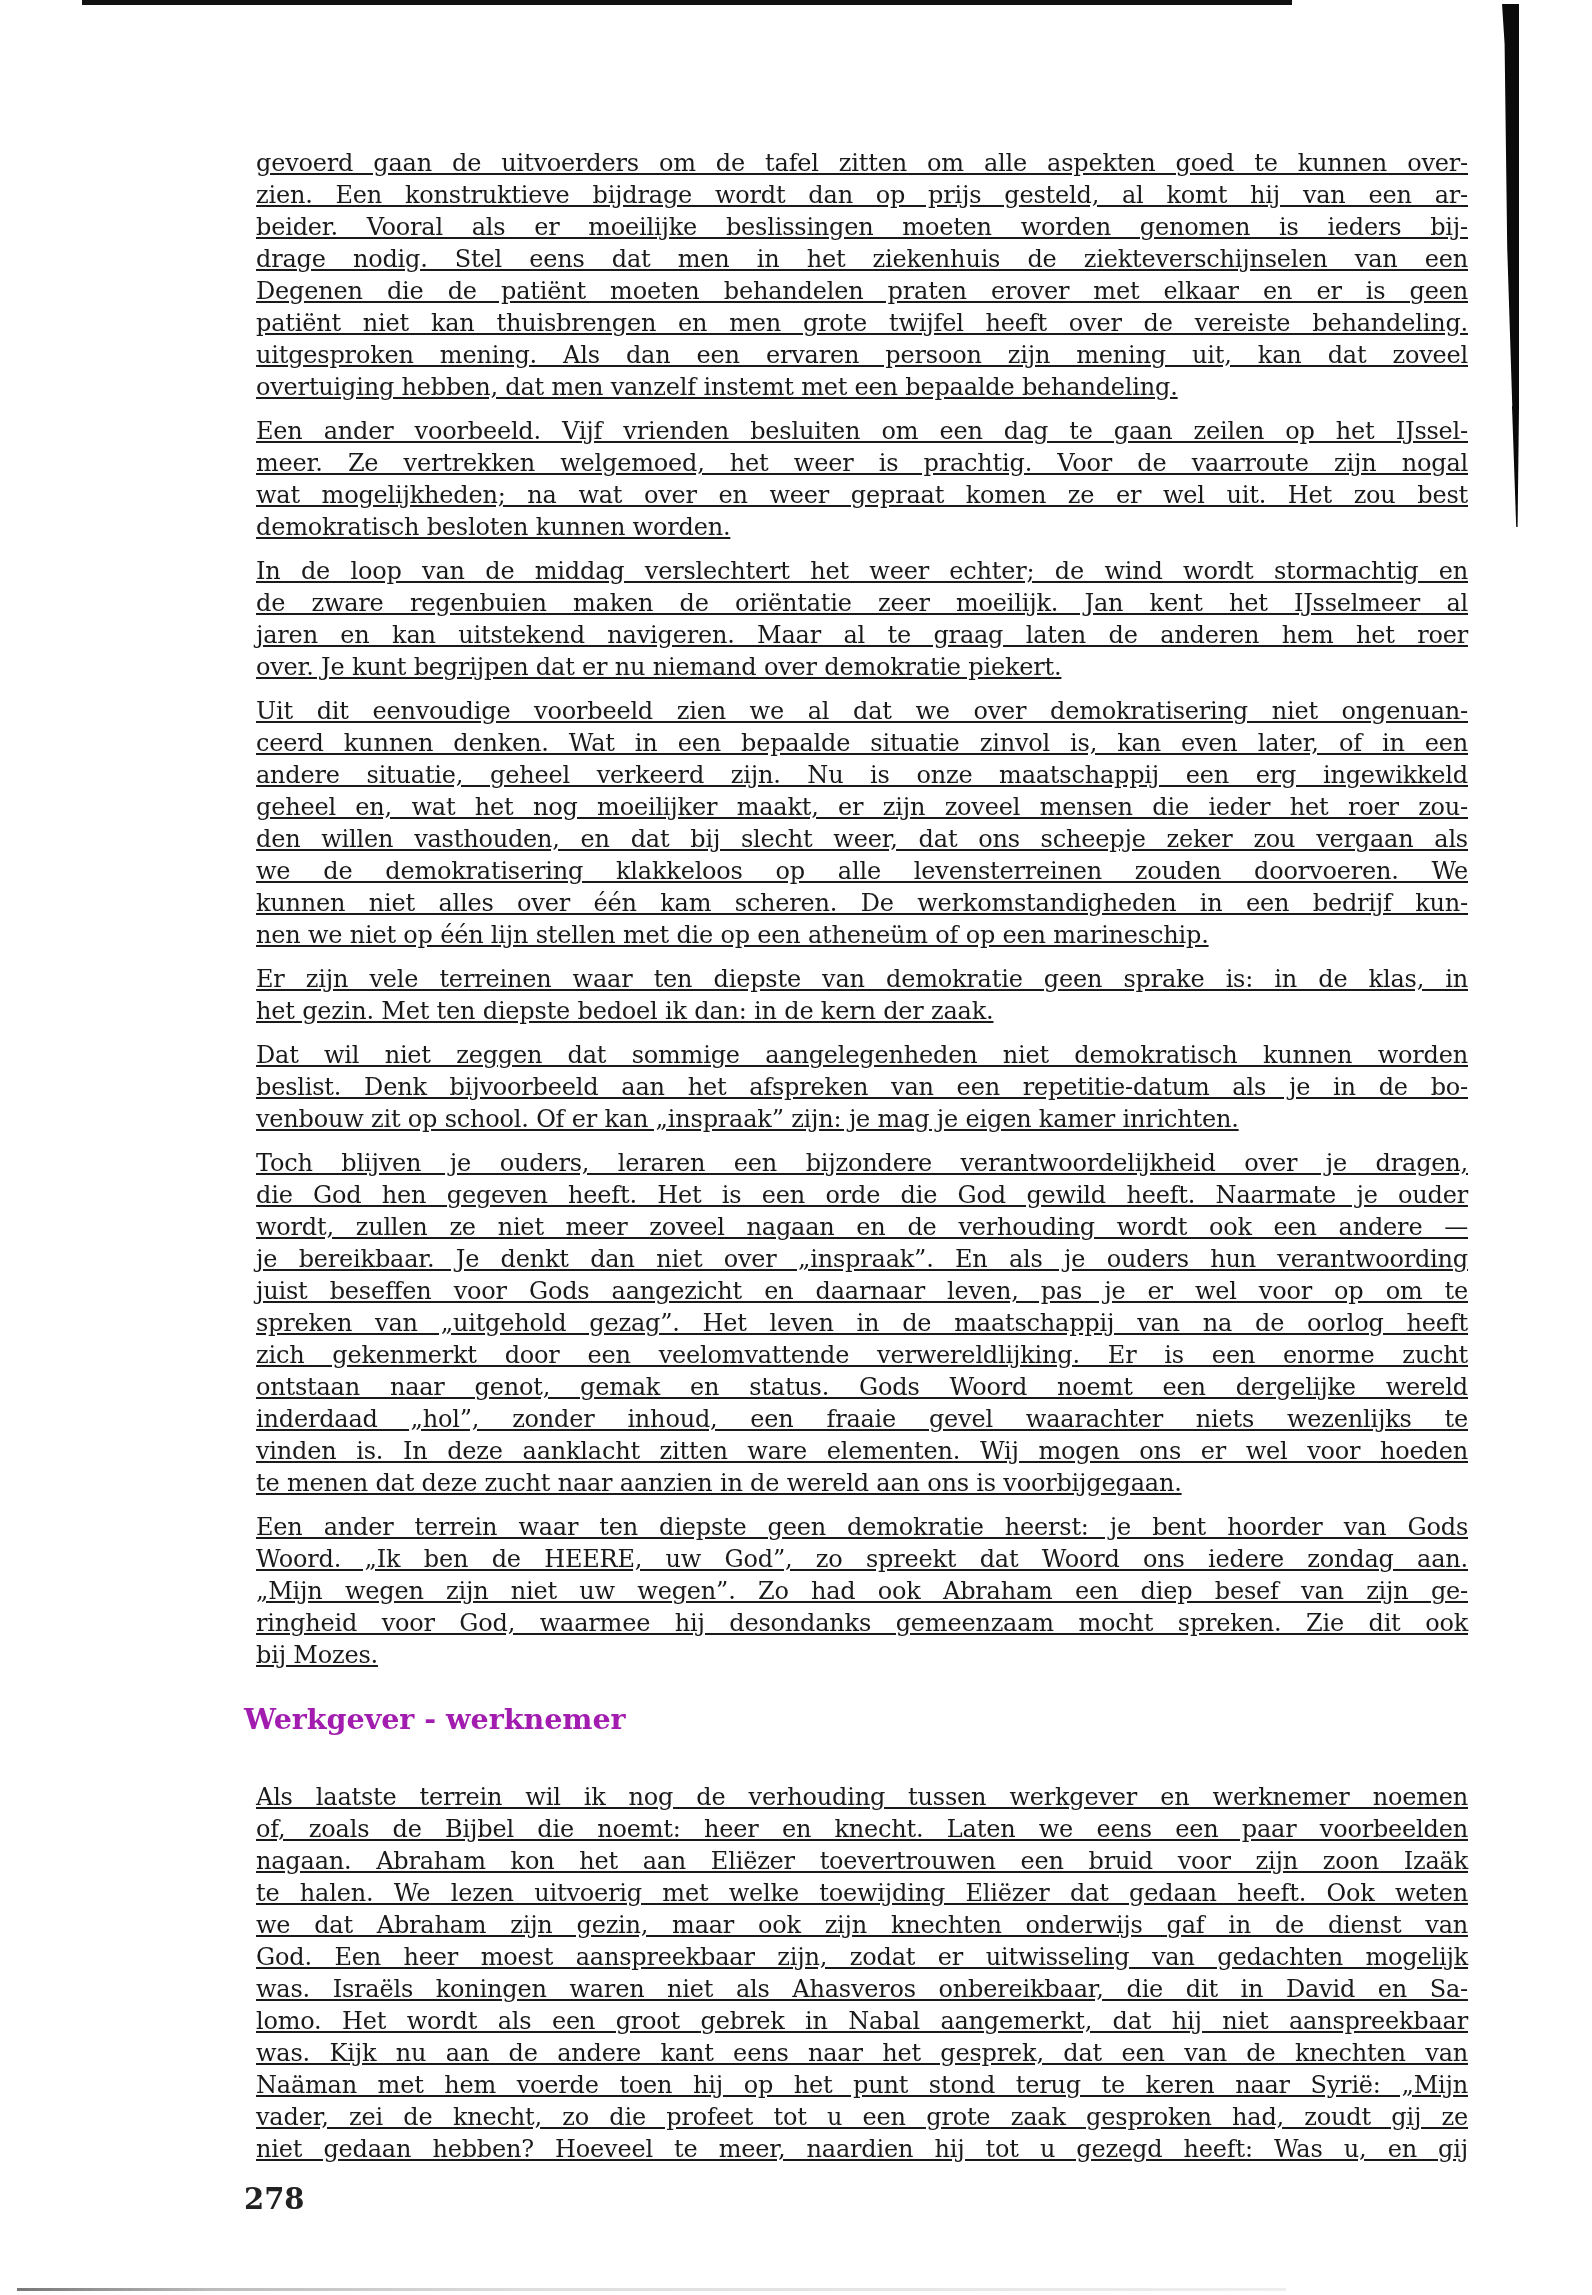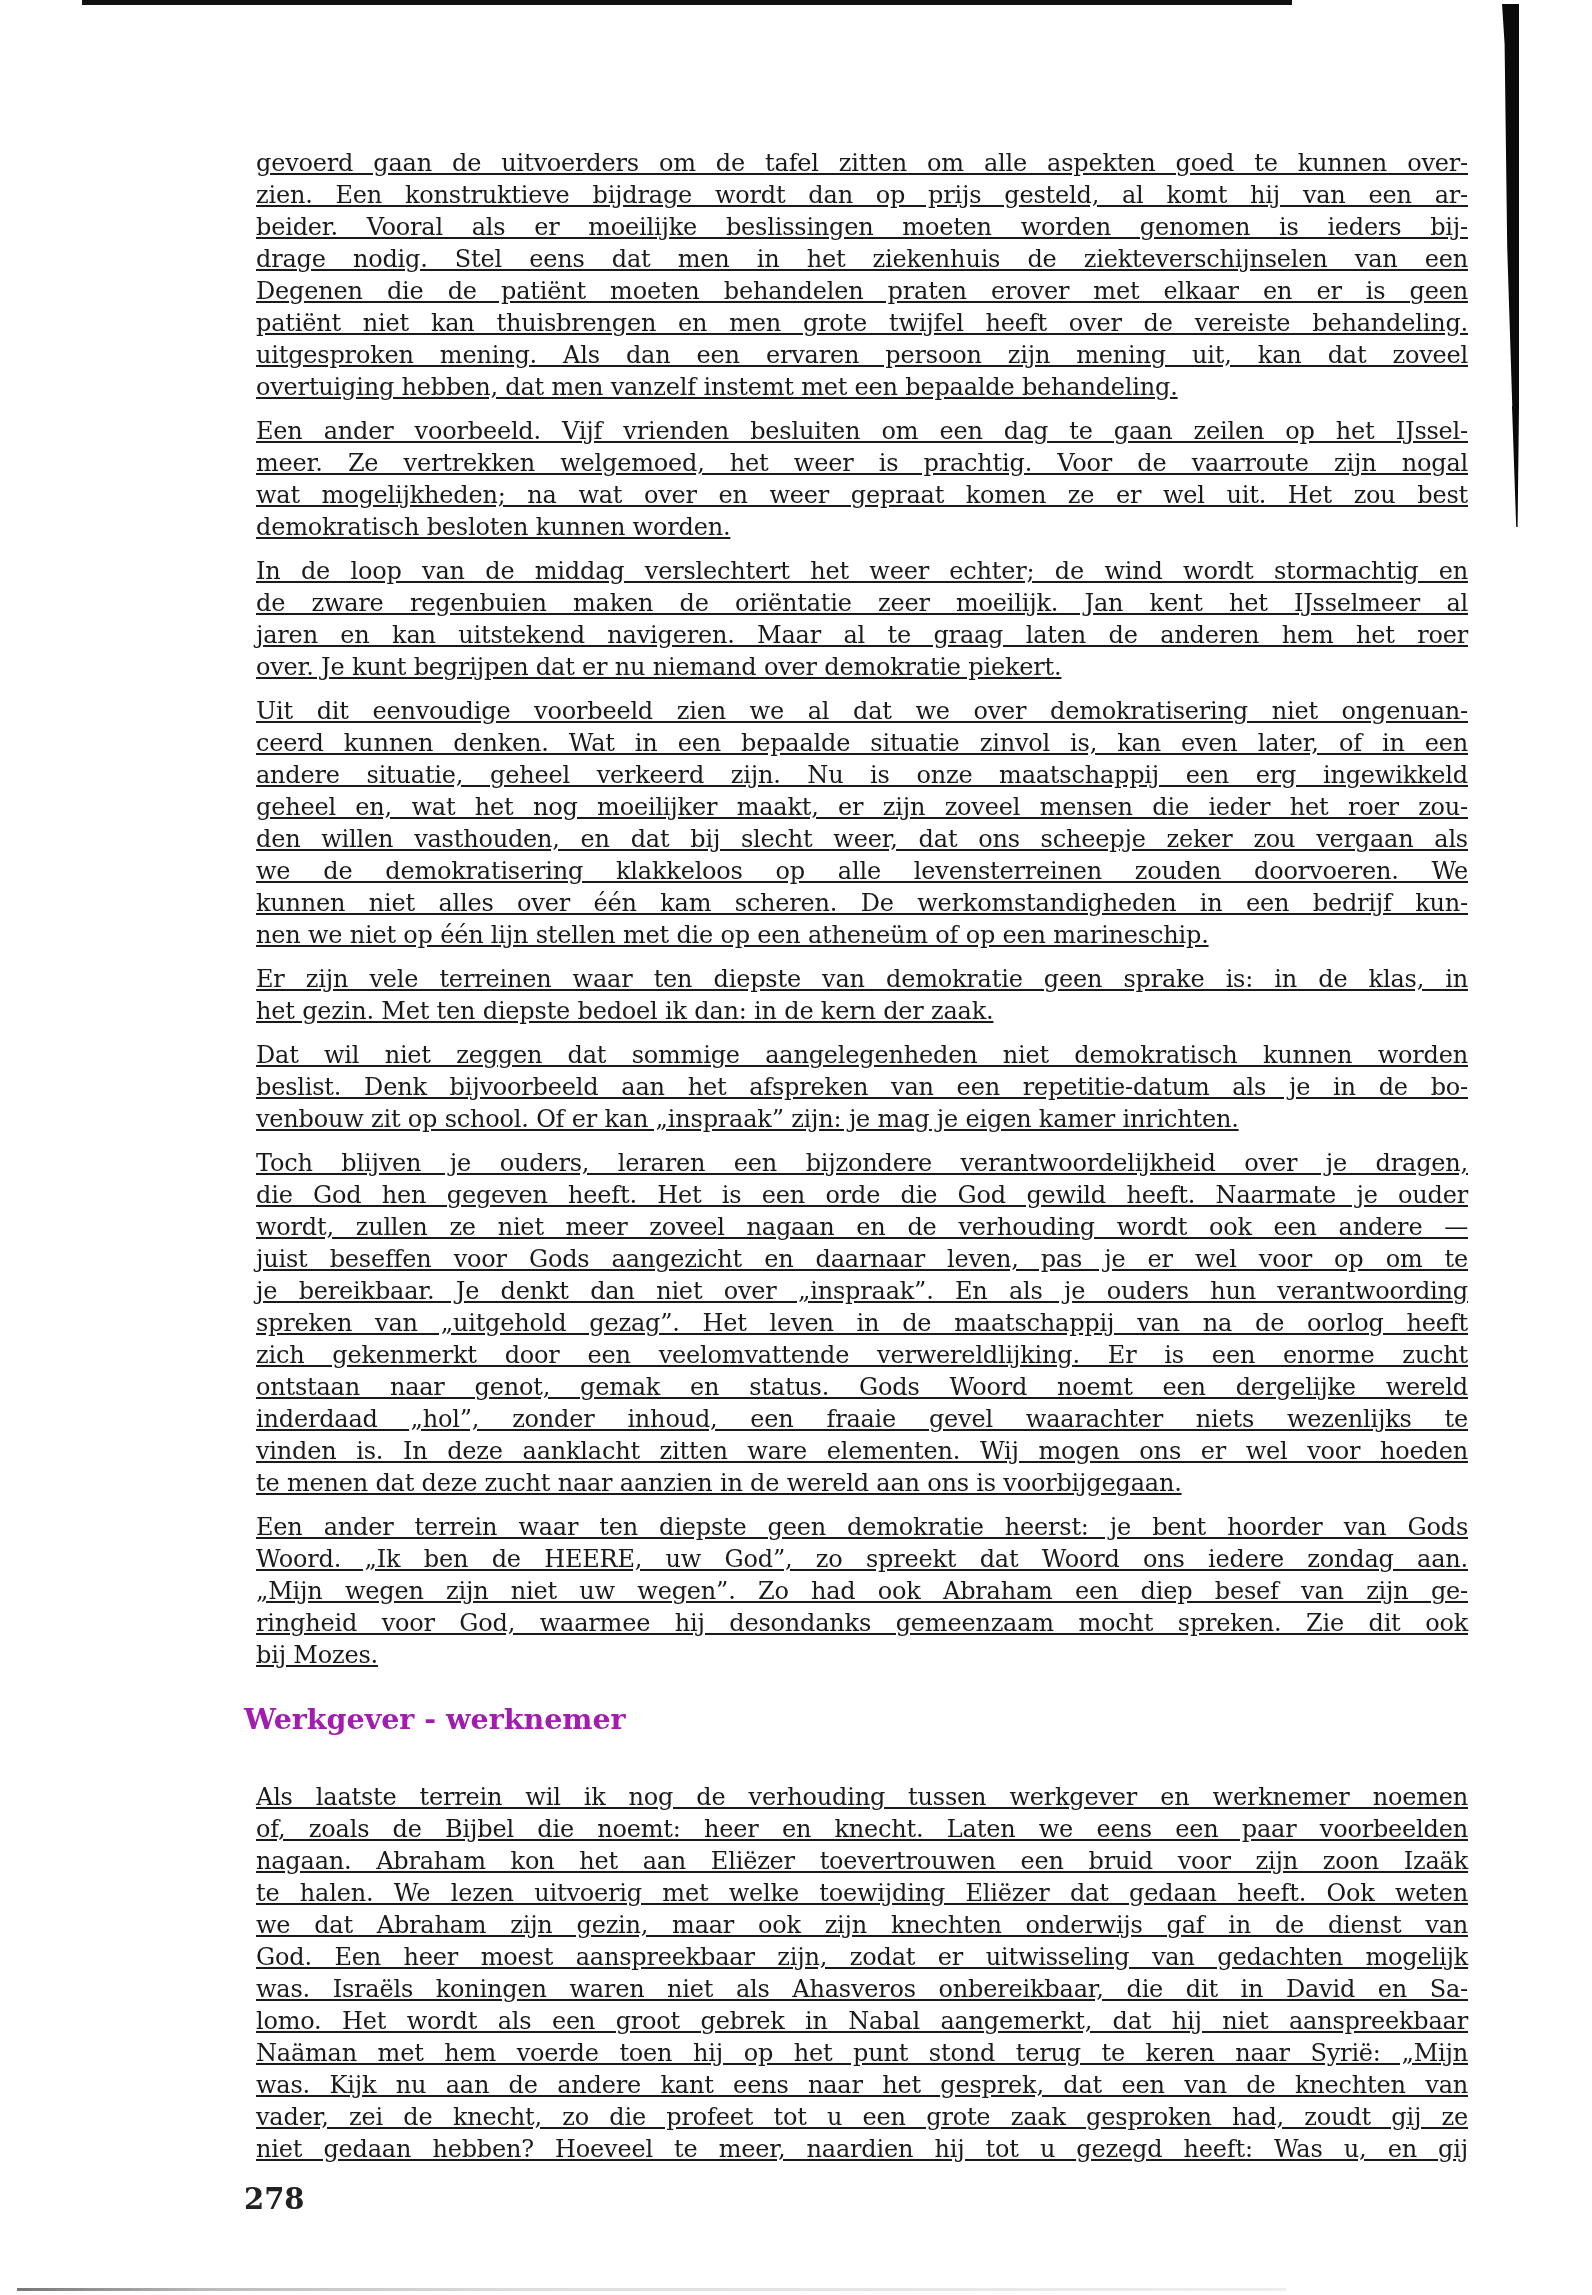--- a/index.html
+++ b/index.html
@@ -95,22 +95,22 @@
     </p>
     <p class="para">
       <span class="line">Dat wil niet zeggen dat sommige aangelegenheden niet demokratisch kunnen worden</span>
       <span class="line">beslist. Denk bijvoorbeeld aan het afspreken van een repetitie-datum als je in de bo-</span>
       <span class="line last">venbouw zit op school. Of er kan „inspraak” zijn: je mag je eigen kamer inrichten.</span>
     </p>
     <p class="para">
       <span class="line">Toch blijven je ouders, leraren een bijzondere verantwoordelijkheid over je dragen,</span>
       <span class="line">die God hen gegeven heeft. Het is een orde die God gewild heeft. Naarmate je ouder</span>
       <span class="line">wordt, zullen ze niet meer zoveel nagaan en de verhouding wordt ook een andere —</span>
+      <span class="line">je bereikbaar. Je denkt dan niet over „inspraak”. En als je ouders hun verantwoording</span>
       <span class="line">juist beseffen voor Gods aangezicht en daarnaar leven, pas je er wel voor op om te</span>
-      <span class="line">je bereikbaar. Je denkt dan niet over „inspraak”. En als je ouders hun verantwoording</span>
       <span class="line">spreken van „uitgehold gezag”. Het leven in de maatschappij van na de oorlog heeft</span>
       <span class="line">zich gekenmerkt door een veelomvattende verwereldlijking. Er is een enorme zucht</span>
       <span class="line">ontstaan naar genot, gemak en status. Gods Woord noemt een dergelijke wereld</span>
       <span class="line">inderdaad „hol”, zonder inhoud, een fraaie gevel waarachter niets wezenlijks te</span>
       <span class="line">vinden is. In deze aanklacht zitten ware elementen. Wij mogen ons er wel voor hoeden</span>
       <span class="line last">te menen dat deze zucht naar aanzien in de wereld aan ons is voorbijgegaan.</span>
     </p>
     <p class="para">
       <span class="line">Een ander terrein waar ten diepste geen demokratie heerst: je bent hoorder van Gods</span>
       <span class="line">Woord. „Ik ben de HEERE, uw God”, zo spreekt dat Woord ons iedere zondag aan.</span>
@@ -125,22 +125,22 @@
 <div class="text-block-2" id="block2">
     <p class="para">
       <span class="line">Als laatste terrein wil ik nog de verhouding tussen werkgever en werknemer noemen</span>
       <span class="line">of, zoals de Bijbel die noemt: heer en knecht. Laten we eens een paar voorbeelden</span>
       <span class="line">nagaan. Abraham kon het aan Eliëzer toevertrouwen een bruid voor zijn zoon Izaäk</span>
       <span class="line">te halen. We lezen uitvoerig met welke toewijding Eliëzer dat gedaan heeft. Ook weten</span>
       <span class="line">we dat Abraham zijn gezin, maar ook zijn knechten onderwijs gaf in de dienst van</span>
       <span class="line">God. Een heer moest aanspreekbaar zijn, zodat er uitwisseling van gedachten mogelijk</span>
       <span class="line">was. Israëls koningen waren niet als Ahasveros onbereikbaar, die dit in David en Sa-</span>
       <span class="line">lomo. Het wordt als een groot gebrek in Nabal aangemerkt, dat hij niet aanspreekbaar</span>
+      <span class="line">was. Kijk nu aan de andere kant eens naar het gesprek, dat een van de knechten van</span>
       <span class="line">Naäman met hem voerde toen hij op het punt stond terug te keren naar Syrië: „Mijn</span>
-      <span class="line">was. Kijk nu aan de andere kant eens naar het gesprek, dat een van de knechten van</span>
       <span class="line">vader, zei de knecht, zo die profeet tot u een grote zaak gesproken had, zoudt gij ze</span>
       <span class="line">niet gedaan hebben? Hoeveel te meer, naardien hij tot u gezegd heeft: Was u, en gij</span>
     </p>
   </div>
 
 <div class="page-number">278</div>
 
 <div class="bottom-smudge"></div>
 
 

